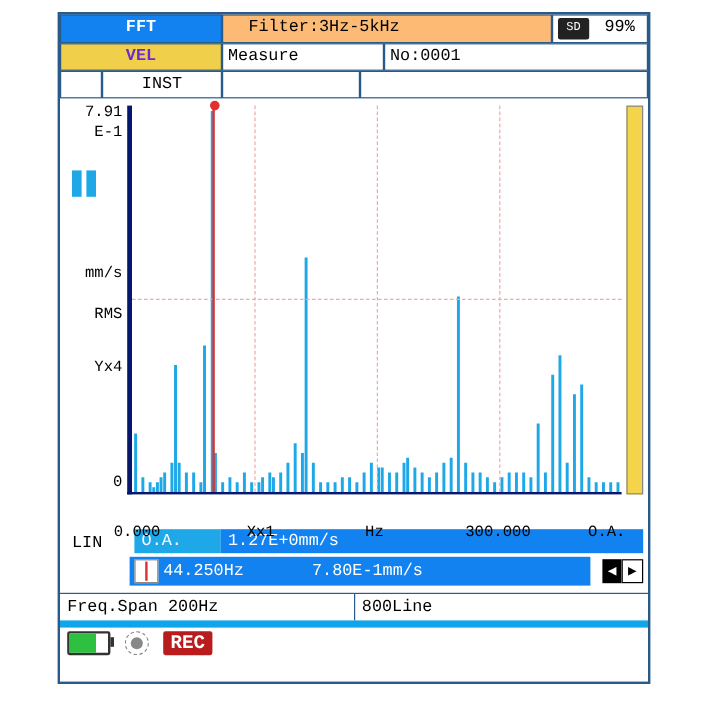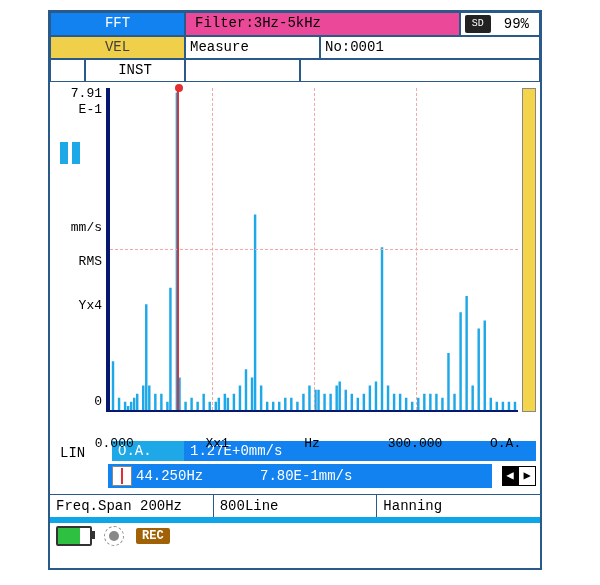--- a/index.html
+++ b/index.html
@@ -1,26 +1,26 @@
 <!DOCTYPE html>
 <html><head>
 <meta charset="utf-8">
 <style>
 html,body{margin:0;padding:0;font-family:"Courier New",monospace;background:#fff}
 body{width:600px;height:585px;position:relative;overflow:hidden}
 .screen{position:absolute;left:48px;top:10px;width:494px;height:560px;border:2px solid #2a5a8a;background:#fff;box-sizing:border-box}
 
 .row{display:flex;width:100%;box-sizing:border-box;font-size:14px;line-height:1.2}
 .cell{border:1px solid #2a5a8a;padding:2px 4px;box-sizing:border-box;white-space:nowrap;overflow:hidden}
-.row1 .c1{width:135px;background:#1282f0;color:#fff;text-align:center;font-weight:normal}
-.row1 .c2{flex:1;background:#ec4899;padding-left:9px}
+.row1 .c1{width:135px;background:#1282f0;color:#fff;text-align:center;font-weight:bold}
+.row1 .c2{flex:1;background:#fdba74;padding-left:21px}
 .row1 .c3{width:30px;background:#222;color:#fff;font-size:10px;text-align:center;padding:3px 2px;border-radius:2px}
 .row1 .c4{width:50px;text-align:right;padding-right:6px}
-.sdwrap{display:flex;align-items:flex-end;gap:2px;width:80px;justify-content:flex-end}
-.row2 .c1{width:135px;background:#f0cf4a;color:#404040;text-align:center;font-weight:normal}
+.sdwrap{display:flex;align-items:flex-start;gap:2px;width:80px;justify-content:flex-end}
+.row2 .c1{width:135px;background:#f0cf4a;color:#6d28d9;text-align:center;font-weight:bold}
 .row2 .c2{width:135px}
 .row2 .c3{width:108px}
 .row2 .c4{flex:1}
 .row3 .c1{width:35px}
 .row3 .c2{width:100px;text-align:center}
 .row3 .c3{width:115px}
 .row3 .c4{flex:1}
 
 .plotwrap{position:relative;width:100%;height:358px;box-sizing:border-box}
 .ylabels{position:absolute;left:4px;top:0;width:50px;height:100%;font-size:13px;text-align:right}
@@ -56,21 +56,21 @@
 .footset{display:flex;font-size:14px;border-top:1px solid #2a5a8a;border-bottom:6px solid #0ea5e9;margin-top:4px}
 .footset div{flex:1;padding:3px 6px;border-right:1px solid #2a5a8a}
 .footset div:last-child{border-right:none}
 
 .status{display:flex;align-items:center;height:26px;padding:0 6px;gap:12px;font-size:13px}
 .batt{width:32px;height:16px;border:2px solid #333;border-radius:2px;position:relative}
 .batt:after{content:"";position:absolute;right:-5px;top:3px;width:3px;height:8px;background:#333}
 .batt i{display:block;width:70%;height:100%;background:#2ec040}
 .sun{width:18px;height:18px;border:1.5px dashed #888;border-radius:50%;position:relative}
 .sun:after{content:"";position:absolute;inset:4px;border-radius:50%;background:#888}
-.rec{background:#a16207;color:#fff;padding:1px 6px;font-weight:bold;border-radius:2px;font-size:12px}
+.rec{background:#b91c1c;color:#fff;padding:1px 6px;font-weight:bold;border-radius:2px;font-size:16px}
 .dt{margin-left:auto}
 svg{display:block;width:100%;height:100%}
 </style>
 </head>
 <body>
 
 <div class="screen">
 
   <div class="row row1">
     <div class="cell c1">FFT</div>
@@ -145,21 +145,20 @@
     </div>
     <div class="nav">
       <span class="l">◀</span>
       <span class="r">▶</span>
     </div>
   </div>
 
   <div class="footset">
     <div>Freq.Span 200Hz</div>
     <div>800Line</div>
-    <div>Hanning</div>
   </div>
 
   <div class="status">
     <div class="batt">
         <i></i>
       </div>
     <div class="sun"></div>
     <div class="rec">REC</div>
   </div>
 

